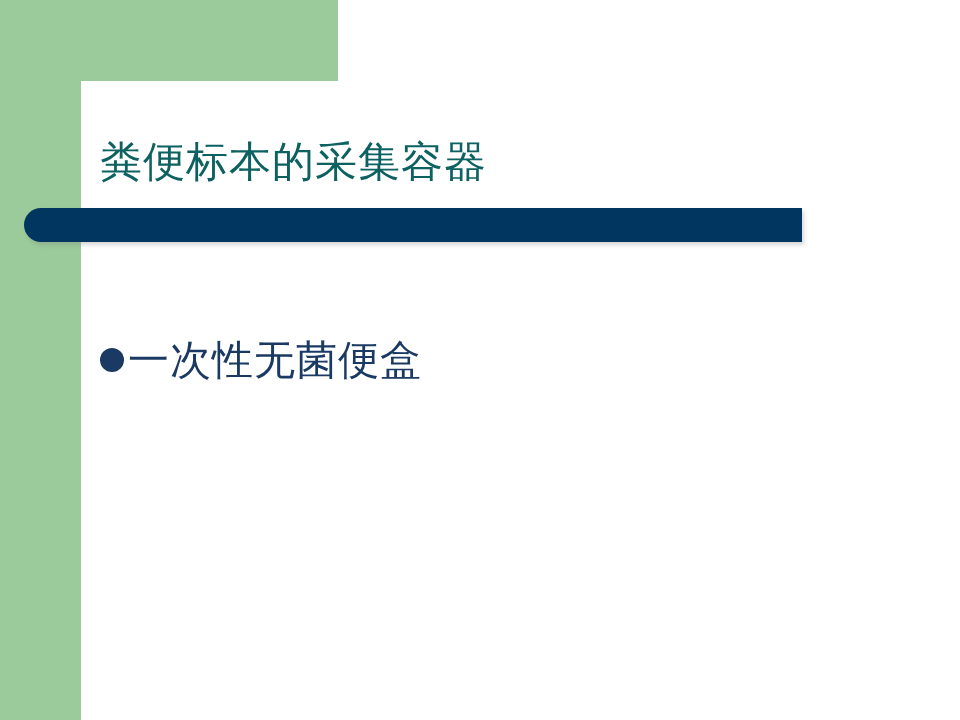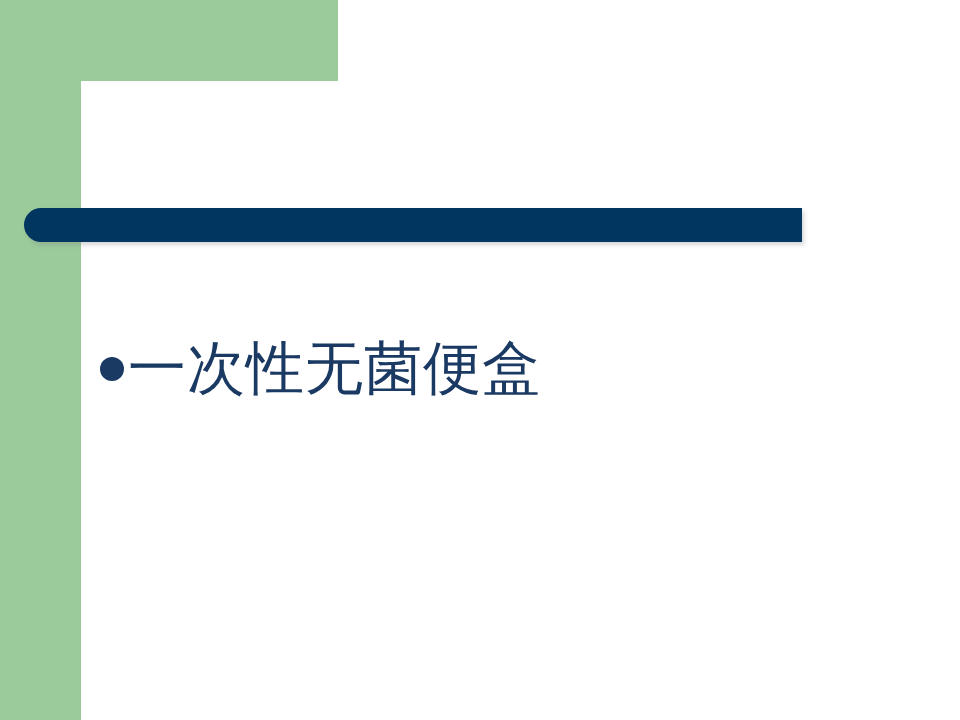--- a/index.html
+++ b/index.html
@@ -111,38 +111,41 @@
   .bullet-dot {
     flex: 0 0 auto;
     width: 24px;
     height: 24px;
     border-radius: 50%;
     background: #1B3A63;
     margin-right: 4px;
   }
 
   .bullet-text {
-    font-size: 58px;
+    font-size: 41px;
     line-height: 1.08;
     color: #1B3A63;
     letter-spacing: 1px;
     white-space: nowrap;
   }
 </style>
 </head>
 <body>
 
 <div class="slide">
 
   <div class="deco-green-strip"></div>
 
   <div class="deco-green-block"></div>
 
   <div class="content-panel"></div>
 
+  <div class="title-block">
+    <h1 class="slide-title">粪便标本的采集容器</h1>
+  </div>
 
   <div class="divider-bar"></div>
 
   <div class="body-block">
     <div class="bullet-row">
       <span class="bullet-dot"></span>
       <span class="bullet-text">一次性无菌便盒</span>
     </div>
   </div>
 

